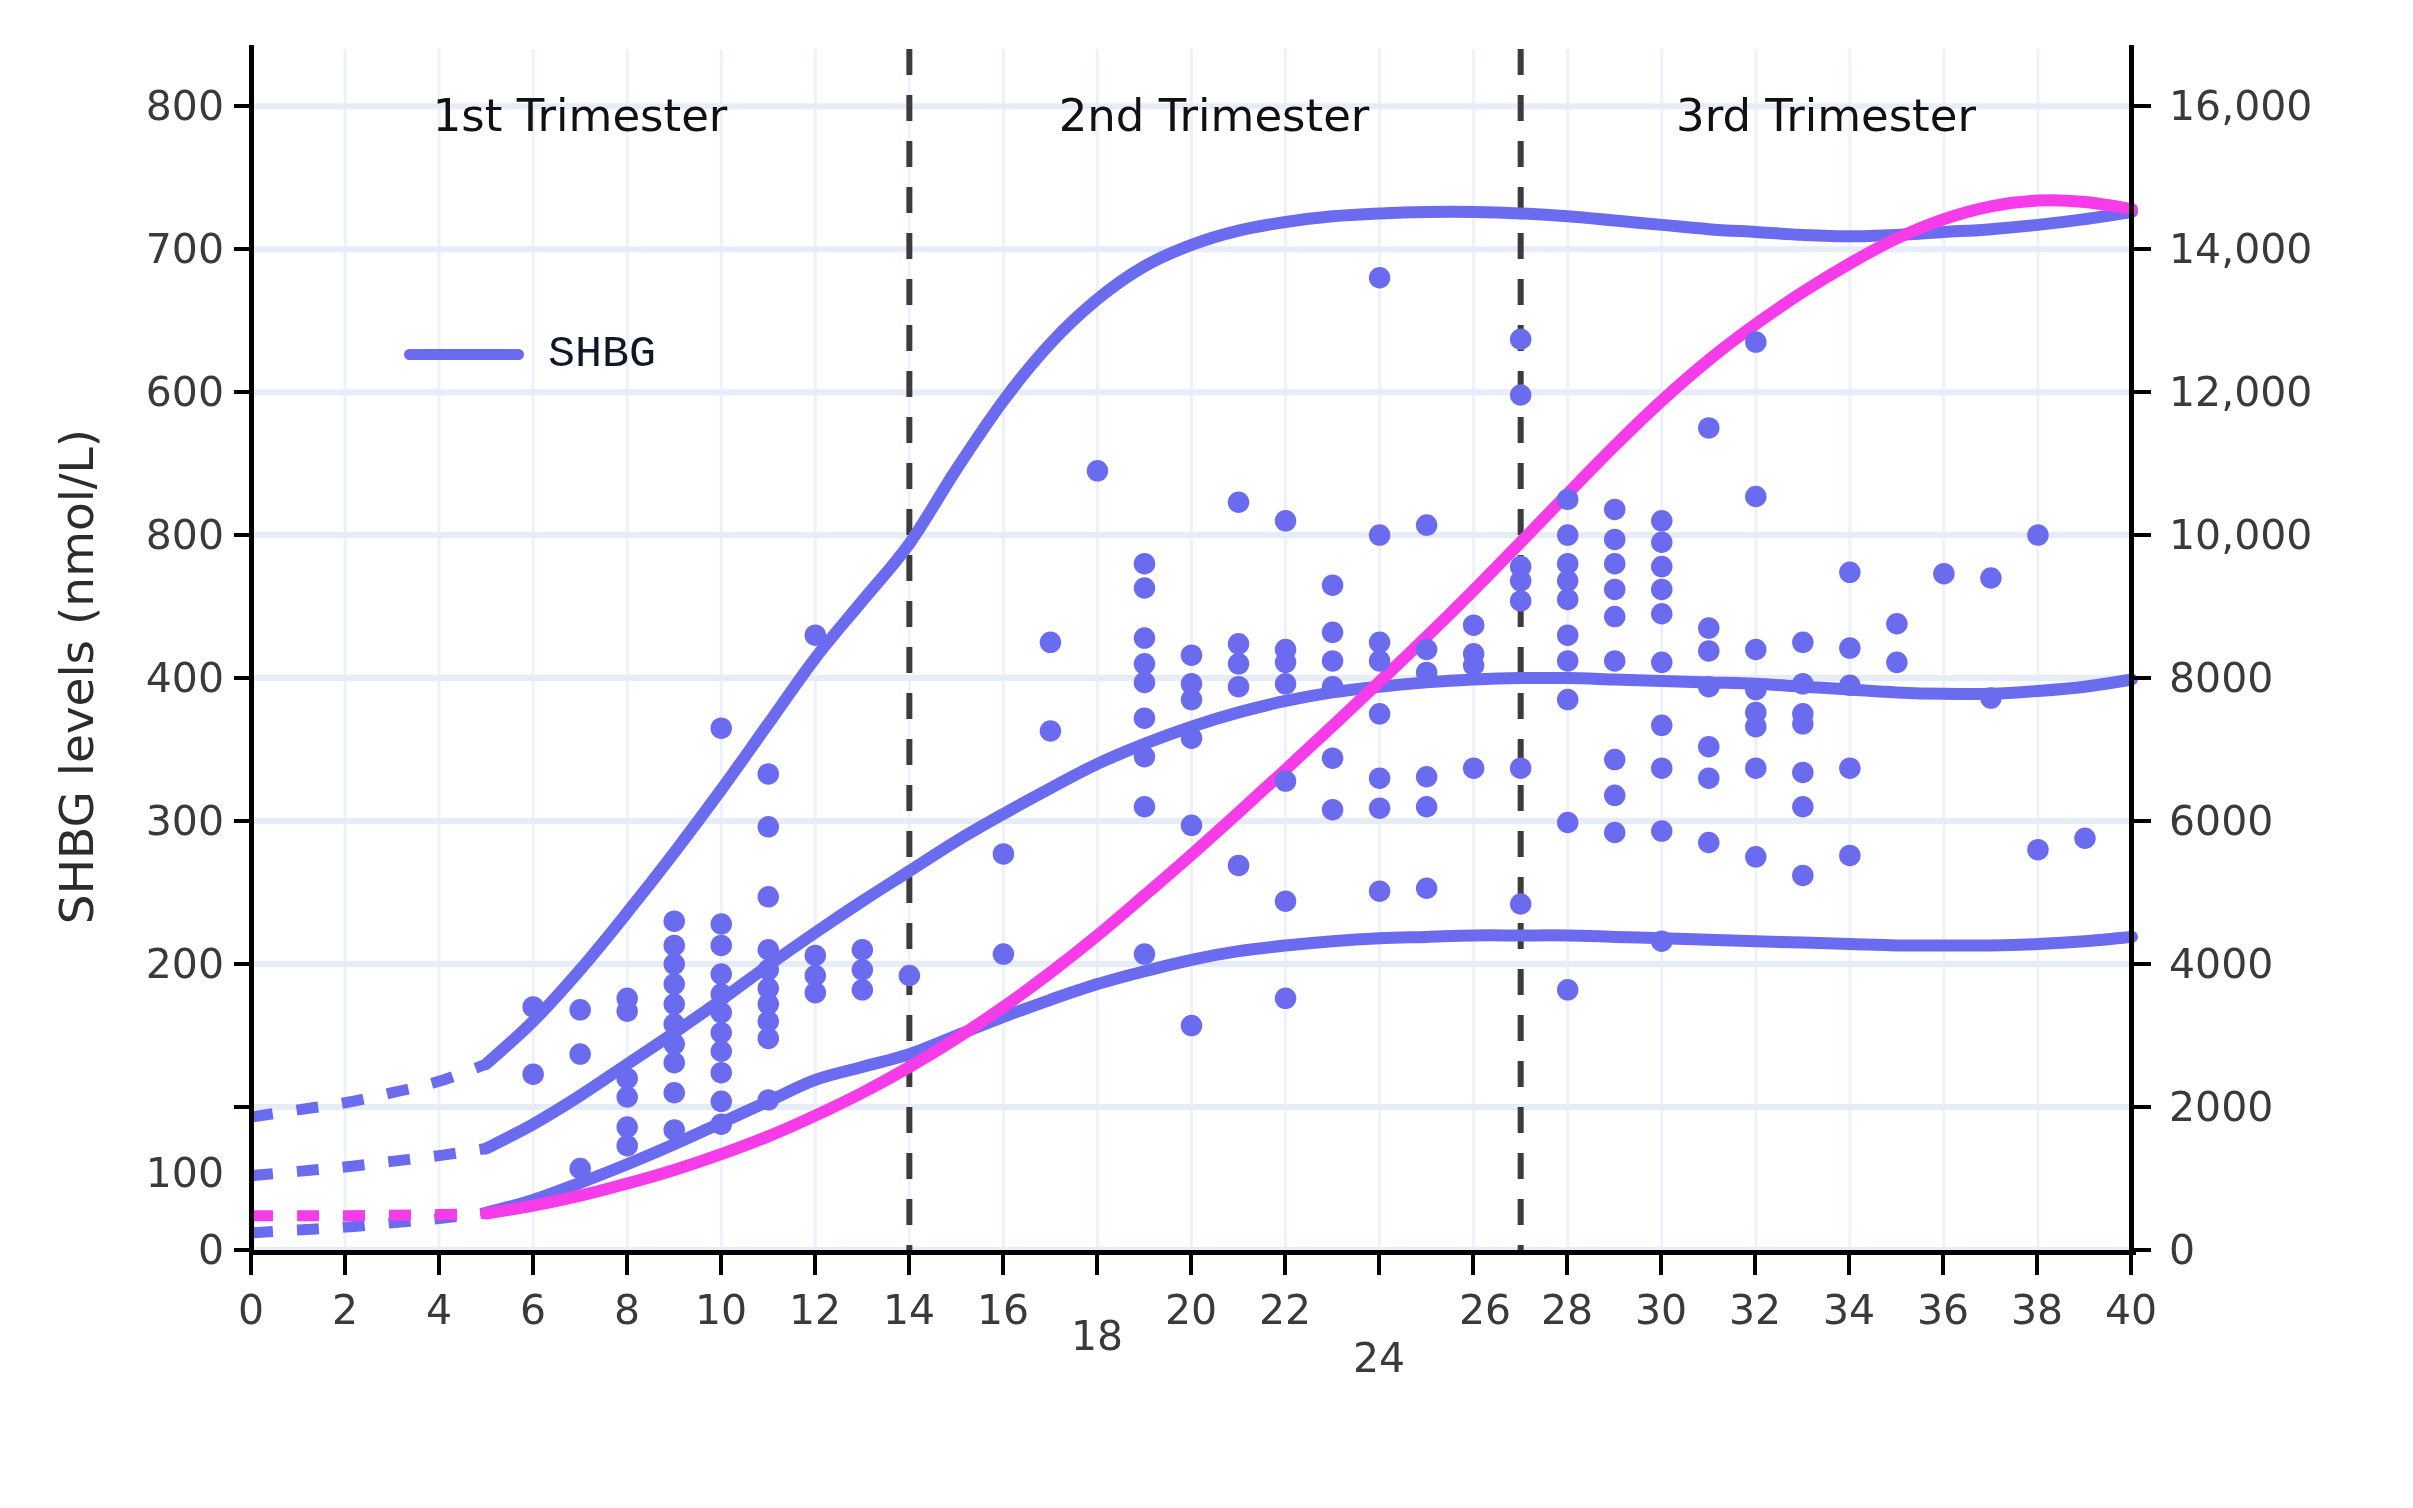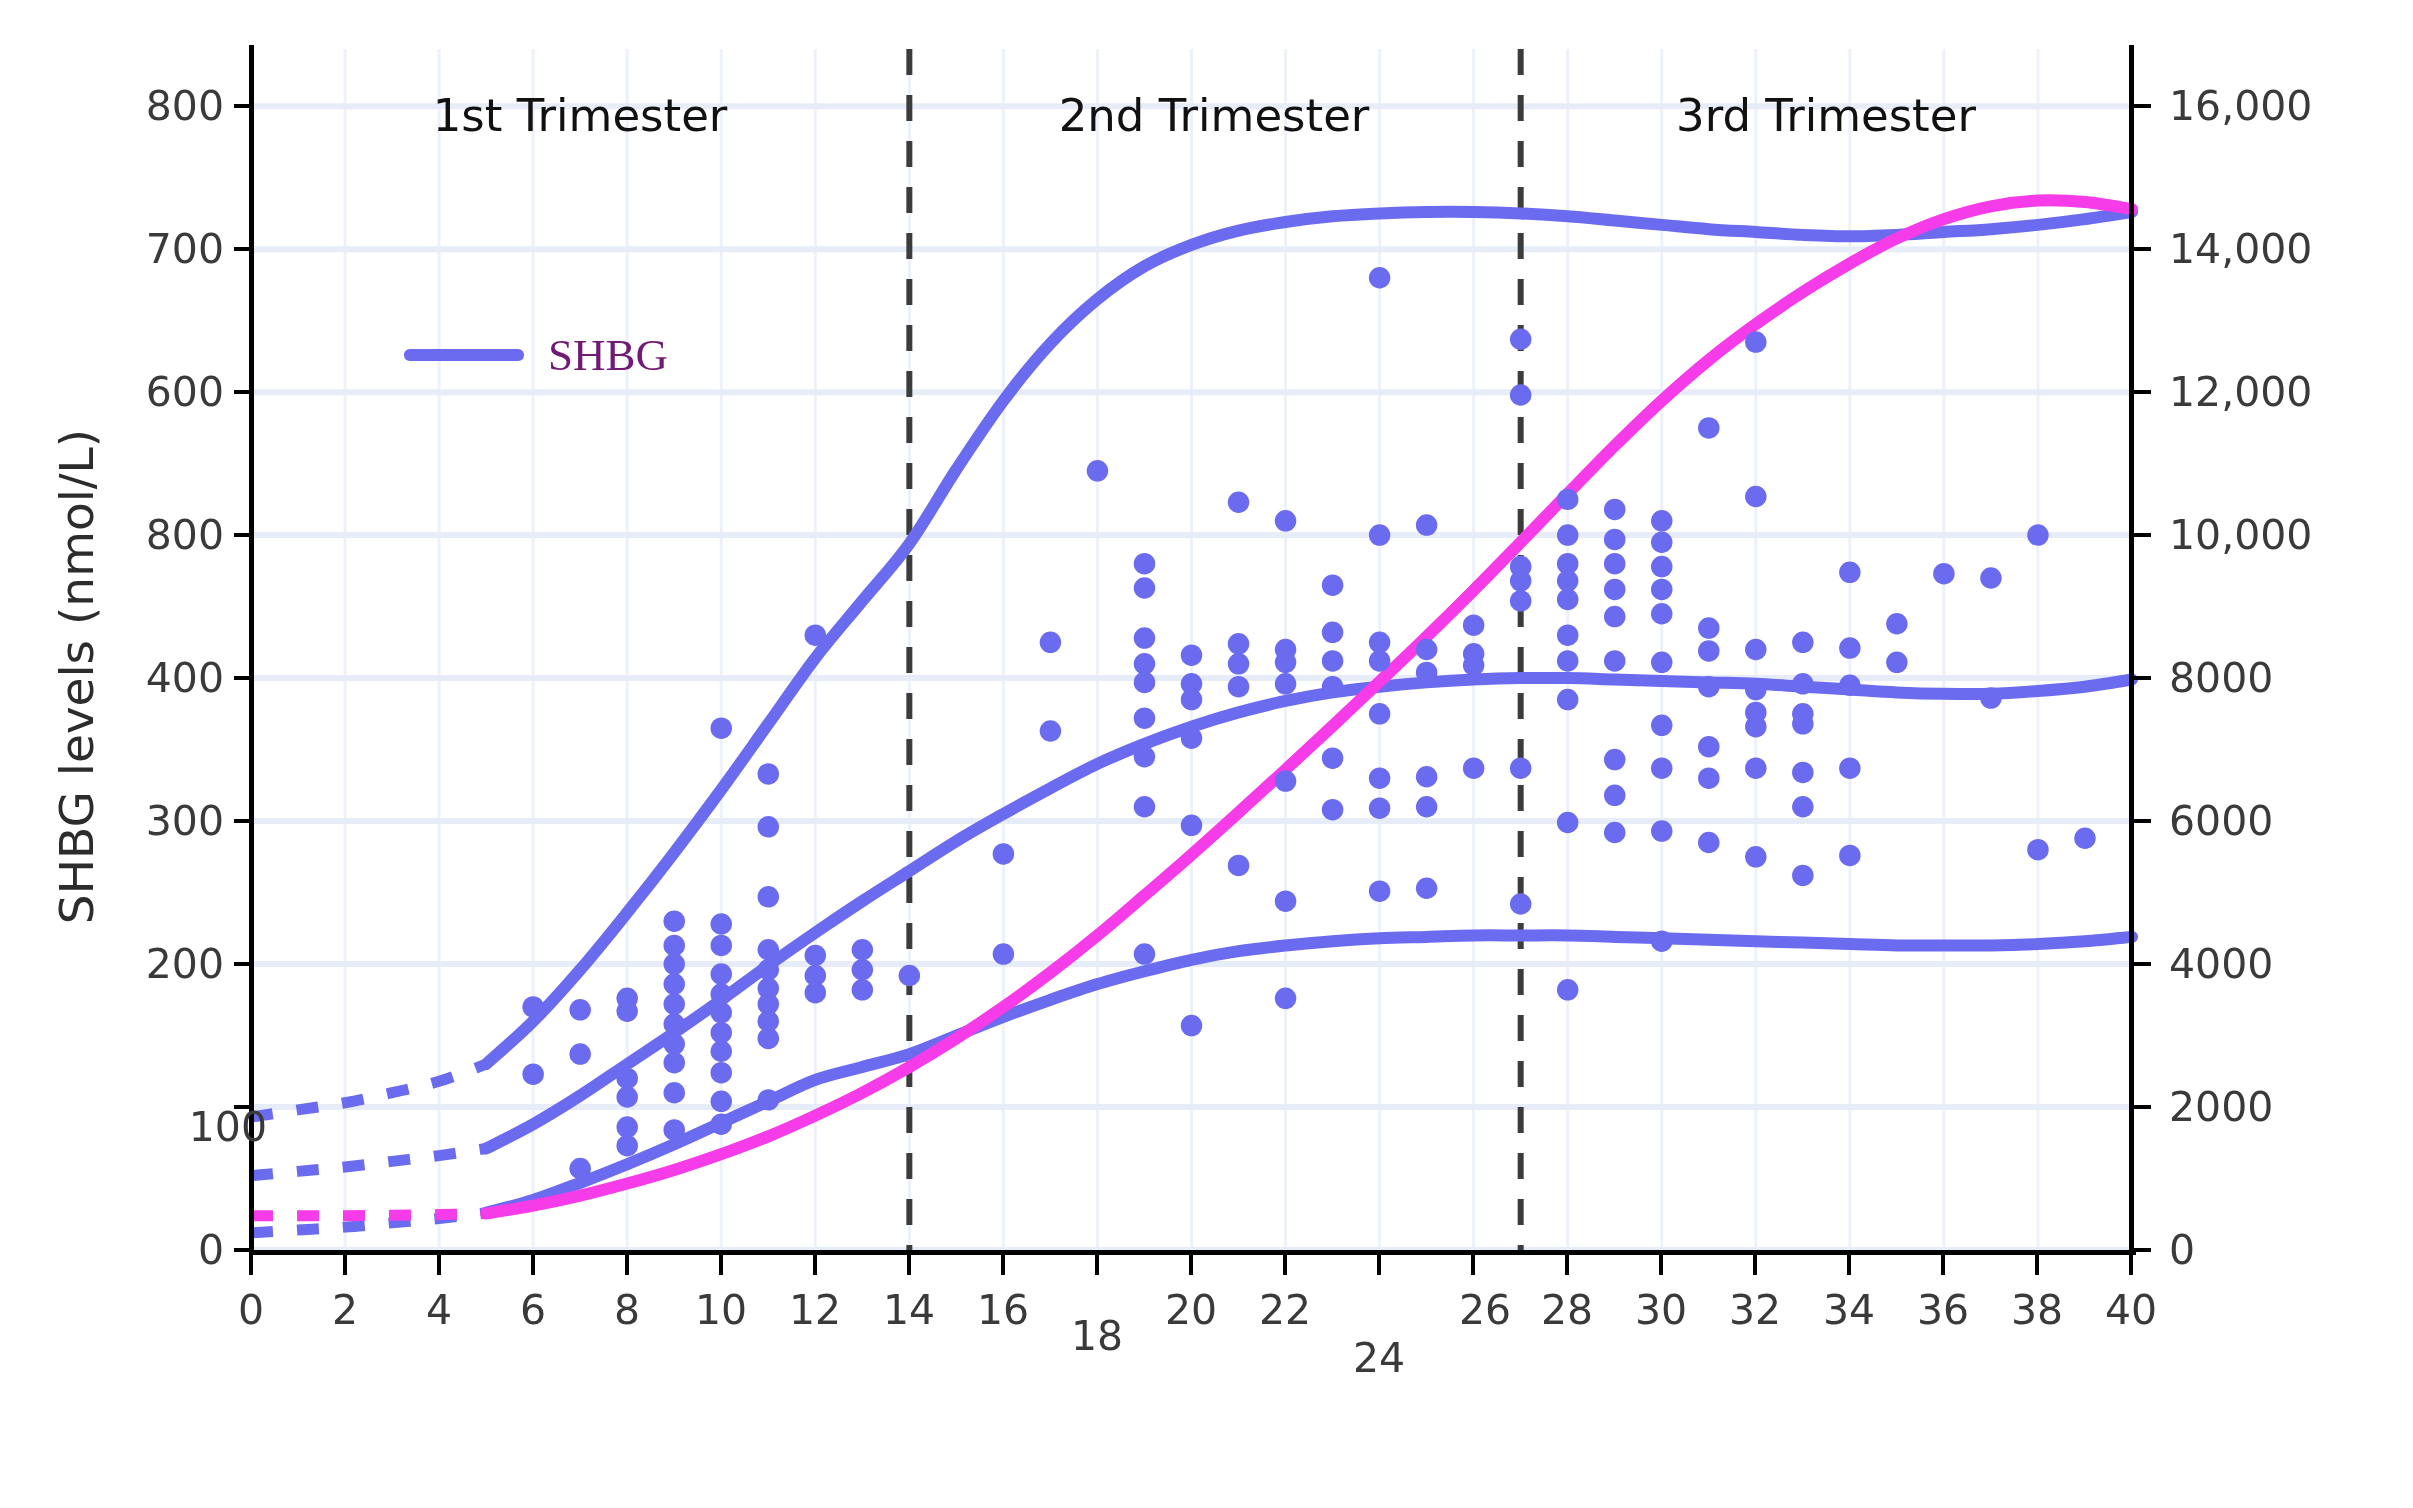--- a/index.html
+++ b/index.html
@@ -68,22 +68,22 @@
 
   
   #legend{
     position:absolute;
     left:404px; top:329px;
     display:flex; flex-direction:column; gap:32px;
   }
   .legend-row{display:flex;align-items:center;gap:24px;}
   .legend-swatch{width:120px;height:11.2px;border-radius:5.6px;display:block;}
   .legend-label{
-    font-size:45px;color:#701a75;
-    font-family:Liberation Serif, serif;white-space:nowrap;
+    font-size:45px;color:#0f172a;
+    font-family:Liberation Mono, monospace;white-space:nowrap;
   }
 </style>
 </head>
 <body>
 
 <div id="root">
 
   <div id="plot-area">
     <svg id="grid-svg" viewBox="0 0 2012 1285" preserveAspectRatio="none">
         <line x1="0" y1="0" x2="0" y2="1285" stroke="#EDF1FA" stroke-width="3" vector-effect="non-scaling-stroke"></line>
@@ -310,21 +310,21 @@
       </svg>
   </div>
 
   <div class="spine" id="spine-left"></div>
   <div class="spine" id="spine-right"></div>
   <div class="spine" id="spine-bottom"></div>
 
   <div id="ticks-layer">
       <div class="tick tick-left" style="left: 0px; top: 1250px; width: 224px;">0</div>
       <div class="tickmark" style="left: 234px; top: 1248px; width: 17px; height: 3.7px;"></div>
-      <div class="tick tick-left" style="left: 0px; top: 1127px; width: 224px; padding-left: 43px;">100</div>
+      <div class="tick tick-left" style="left: 0px; top: 1173px; width: 224px;">100</div>
       <div class="tickmark" style="left: 234px; top: 1105px; width: 17px; height: 3.7px;"></div>
       <div class="tick tick-left" style="left: 0px; top: 964px; width: 224px;">200</div>
       <div class="tickmark" style="left: 234px; top: 962px; width: 17px; height: 3.7px;"></div>
       <div class="tick tick-left" style="left: 0px; top: 821px; width: 224px;">300</div>
       <div class="tickmark" style="left: 234px; top: 819px; width: 17px; height: 3.7px;"></div>
       <div class="tick tick-left" style="left: 0px; top: 678px; width: 224px; text-align: right;">400</div>
       <div class="tickmark" style="left: 234px; top: 676px; width: 17px; height: 3.7px;"></div>
       <div class="tick tick-left" style="left: 0px; top: 535px; width: 224px;">800</div>
       <div class="tickmark" style="left: 234px; top: 533px; width: 17px; height: 3.7px;"></div>
       <div class="tick tick-left" style="left: 0px; top: 392px; width: 224px;">600</div>

